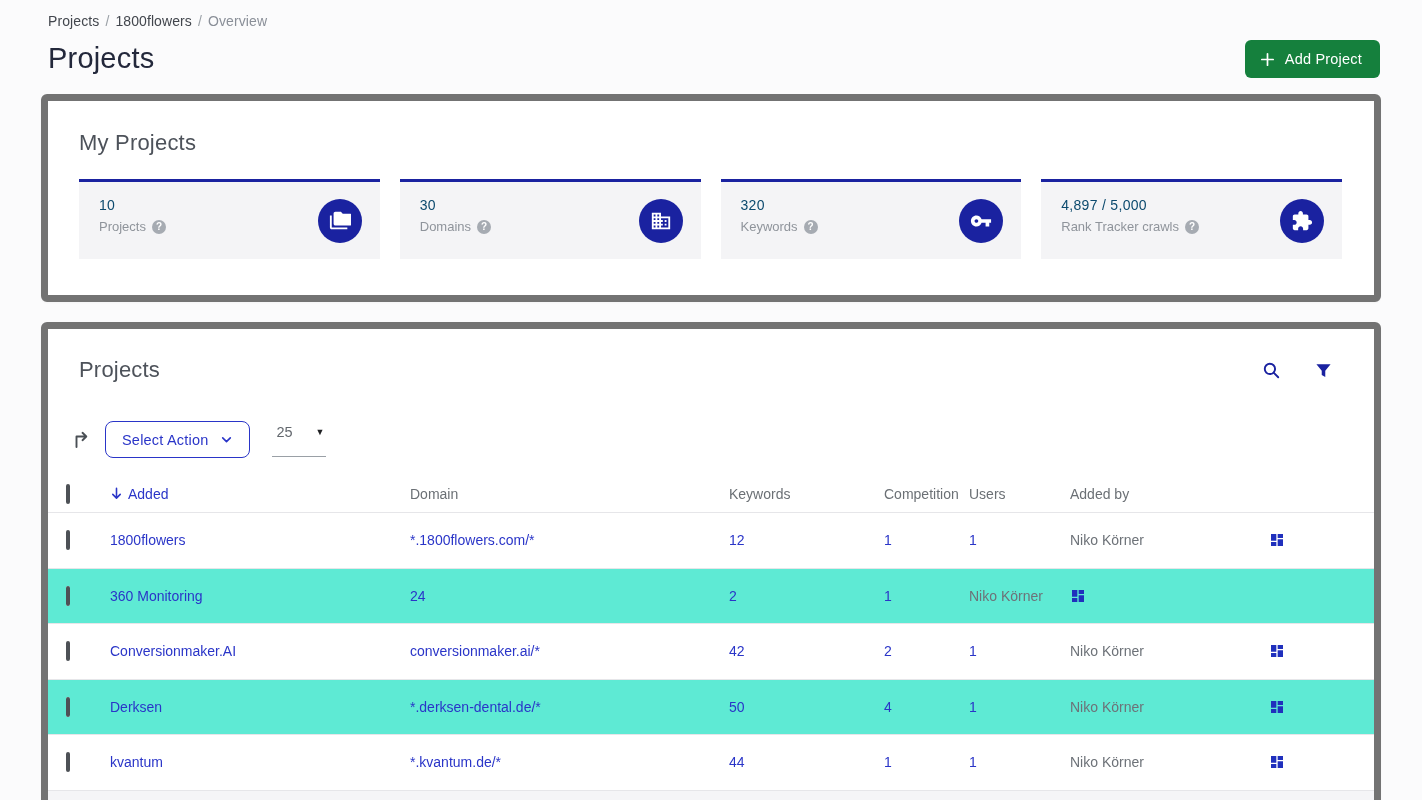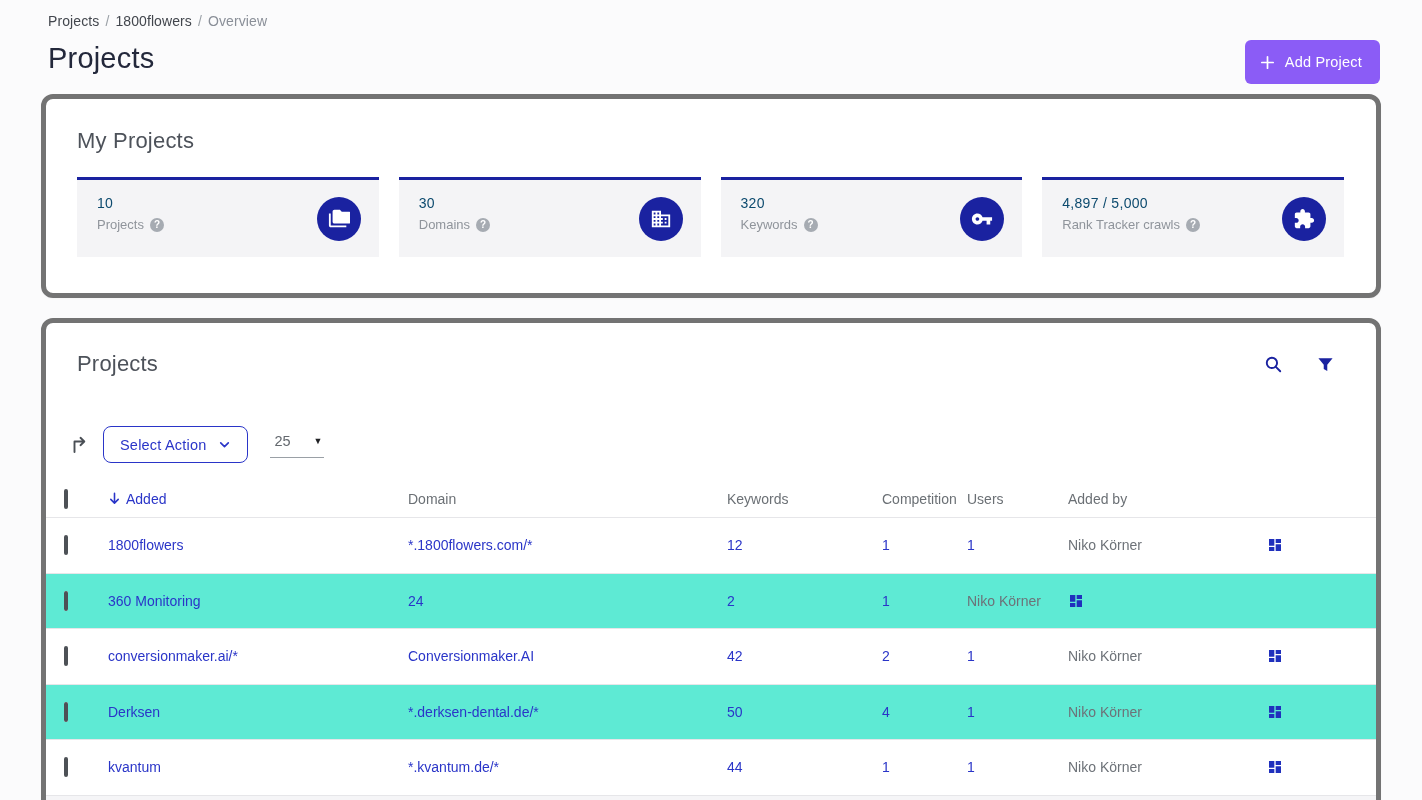--- a/index.html
+++ b/index.html
@@ -10,29 +10,29 @@
     color: #3c4043;
   }
   
   .top { position: relative; padding: 13px 42px 0 48px; }
   .breadcrumb { font-size: 14px; color: #42464d; letter-spacing: .1px; }
   .breadcrumb .sep { color: #9aa0a6; margin: 0 6px; }
   .breadcrumb .muted { color: #8a8f98; }
   h1.page-title { margin-top: 13px; font-size: 29px; font-weight: 500; color: #23283b; letter-spacing: .2px; }
   .add-btn {
     position: absolute; top: 40px; right: 42px;
-    height: 44px; padding: 0 18px 0 14px;
-    background: #8b5cf6; color: #fff; border: none; border-radius: 6px;
+    height: 38px; padding: 0 18px 0 14px;
+    background: #15803d; color: #fff; border: none; border-radius: 6px;
     font-size: 14.5px; font-weight: 500; letter-spacing: .2px;
     display: flex; align-items: center; gap: 9px; cursor: pointer;
     font-family: inherit;
   }
   
   .card {
-    background: #fff; border: 5px solid #737373; border-radius: 12px;
+    background: #fff; border: 7px solid #737373; border-radius: 6px;
     margin: 0 41px; box-shadow: 0 1px 2px rgba(0,0,0,.03);
   }
   .card-title { font-size: 22px; font-weight: 500; color: #4d525a; letter-spacing: .2px; }
   
   .stats-card { margin-top: 19px; padding: 29px 32px 36px 31px; }
   .stats-row { display: flex; gap: 20px; margin-top: 23px; }
   .stat {
     flex: 1; position: relative; height: 80px;
     background: #f4f4f6; border-top: 3px solid #1a22a0;
     padding: 15px 20px 0 20px;
@@ -47,32 +47,32 @@
   .stat-icon {
     position: absolute; right: 18px; top: 50%; transform: translateY(-50%);
     width: 44px; height: 44px; border-radius: 50%; background: #1a22a0;
     display: flex; align-items: center; justify-content: center;
   }
   
   .table-card { margin-top: 20px; padding-top: 28px; height: 600px; }
   .table-card-head { display: flex; justify-content: space-between; align-items: center; padding: 0 42px 0 31px; }
   .head-icons { display: flex; gap: 34px; align-items: center; }
   .icon-btn { background: none; border: none; cursor: pointer; padding: 0; display: flex; }
-  .toolbar { margin-top: 49px; padding: 0 33px 0 23px; display: flex; align-items: center; }
+  .toolbar { margin-top: 38px; padding: 0 33px 0 23px; display: flex; align-items: center; }
   .share-btn { background: none; border: none; cursor: pointer; padding: 0 0 0 0; display: flex; margin-right: 13px; }
   .select-action {
     height: 37px; padding: 0 16px; background: #fff;
     border: 1px solid #2a35c8; border-radius: 8px; color: #2a35c8;
     font-size: 14.5px; font-weight: 500; letter-spacing: .2px;
     display: flex; align-items: center; gap: 12px; cursor: pointer;
     font-family: inherit;
   }
   .page-size {
     margin-left: 22px; width: 54px; position: relative;
-    border-bottom: 1px solid #9aa0a6; padding: 2px 2px 8px 4px;
+    border-bottom: 1px solid #9aa0a6; padding: 2px 2px 16px 4px;
     display: flex; justify-content: space-between; align-items: center; cursor: pointer;
   }
   .page-size-value { font-size: 14.5px; color: #63686e; }
   .page-size-caret { font-size: 9px; color: #202124; }
   .toolbar-right { margin-left: auto; display: flex; align-items: center; }
   .showing { font-size: 14.5px; color: #74787e; letter-spacing: .1px; }
   .pager { background: none; border: none; cursor: pointer; padding: 0; display: flex; }
   .pager.prev { margin-left: 36px; }
   .pager.next { margin-left: 38px; }
   
@@ -255,22 +255,22 @@
     <div class="action-cell">
       <button class="dash-btn">
         <svg width="16" height="16" viewBox="0 0 24 24">
               <path fill="#2030bd" d="M3 13h8V3H3v10zm0 8h8v-6H3v6zm10 0h8V11h-8v10zm0-18v6h8V3h-8z"></path>
             </svg>
       </button>
     </div>
   </div>
       <div class="grid-row trow">
     <div><span class="checkbox"></span></div>
+    <div><a>Conversionmaker.AI</a></div>
     <div><a>conversionmaker.ai/*</a></div>
-    <div><a>Conversionmaker.AI</a></div>
     <div><a>42</a></div>
     <div><a>2</a></div>
     <div><a>1</a></div>
     <div class="gray">Niko Körner</div>
     <div class="action-cell">
       <button class="dash-btn">
         <svg width="16" height="16" viewBox="0 0 24 24">
               <path fill="#2030bd" d="M3 13h8V3H3v10zm0 8h8v-6H3v6zm10 0h8V11h-8v10zm0-18v6h8V3h-8z"></path>
             </svg>
       </button>

